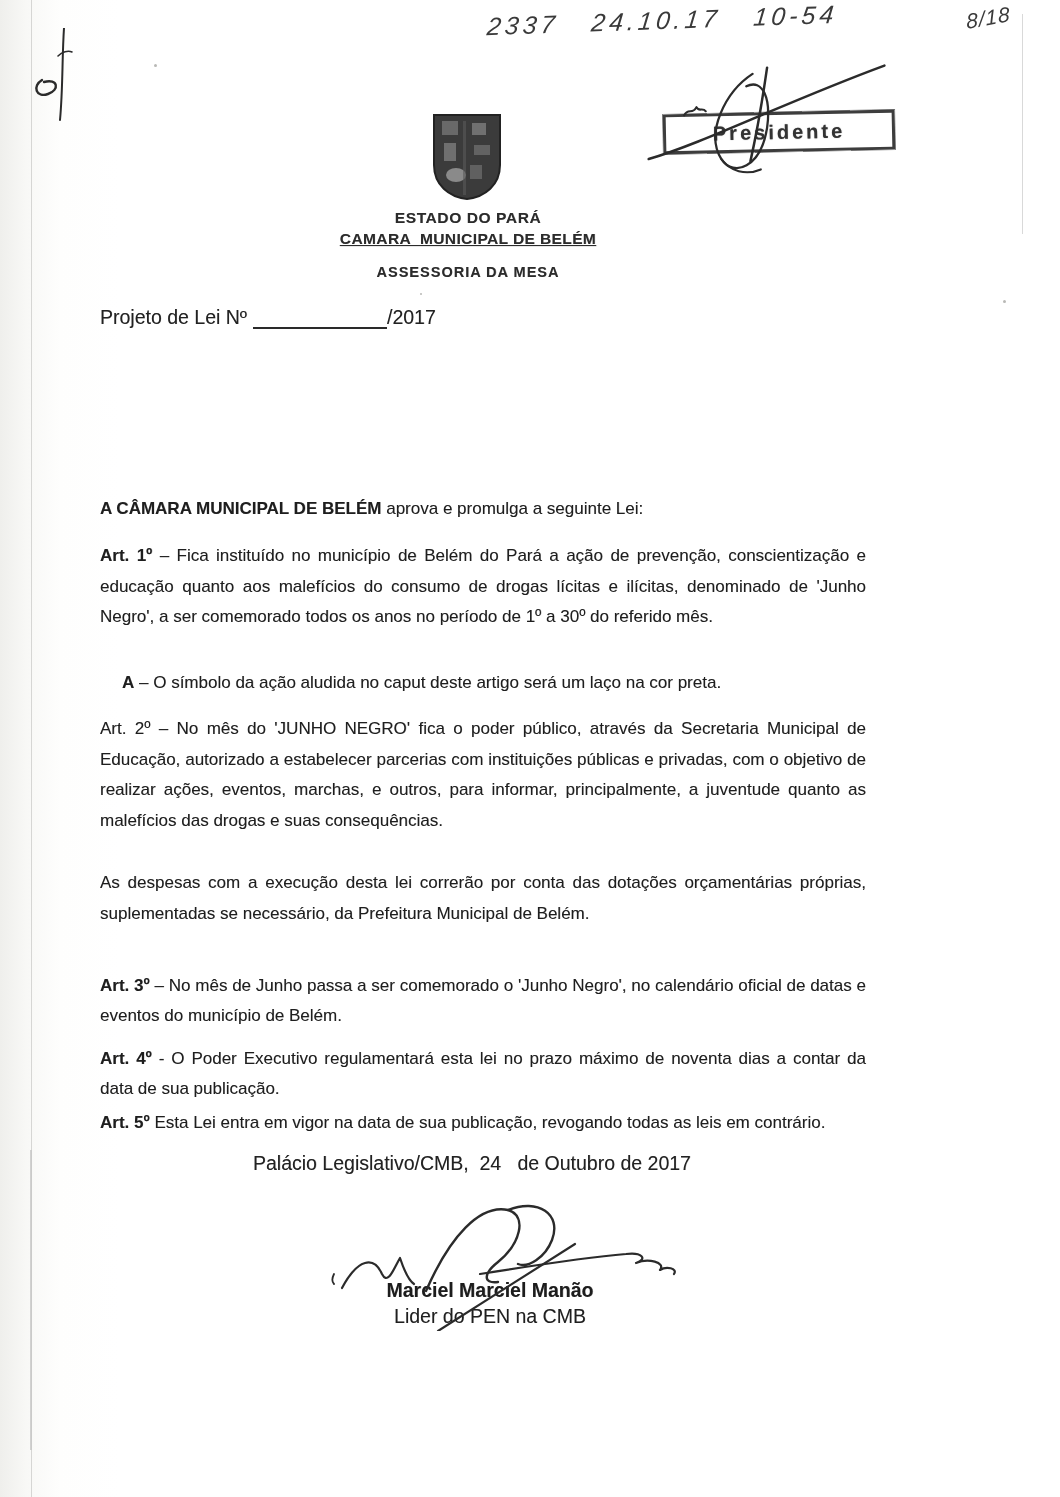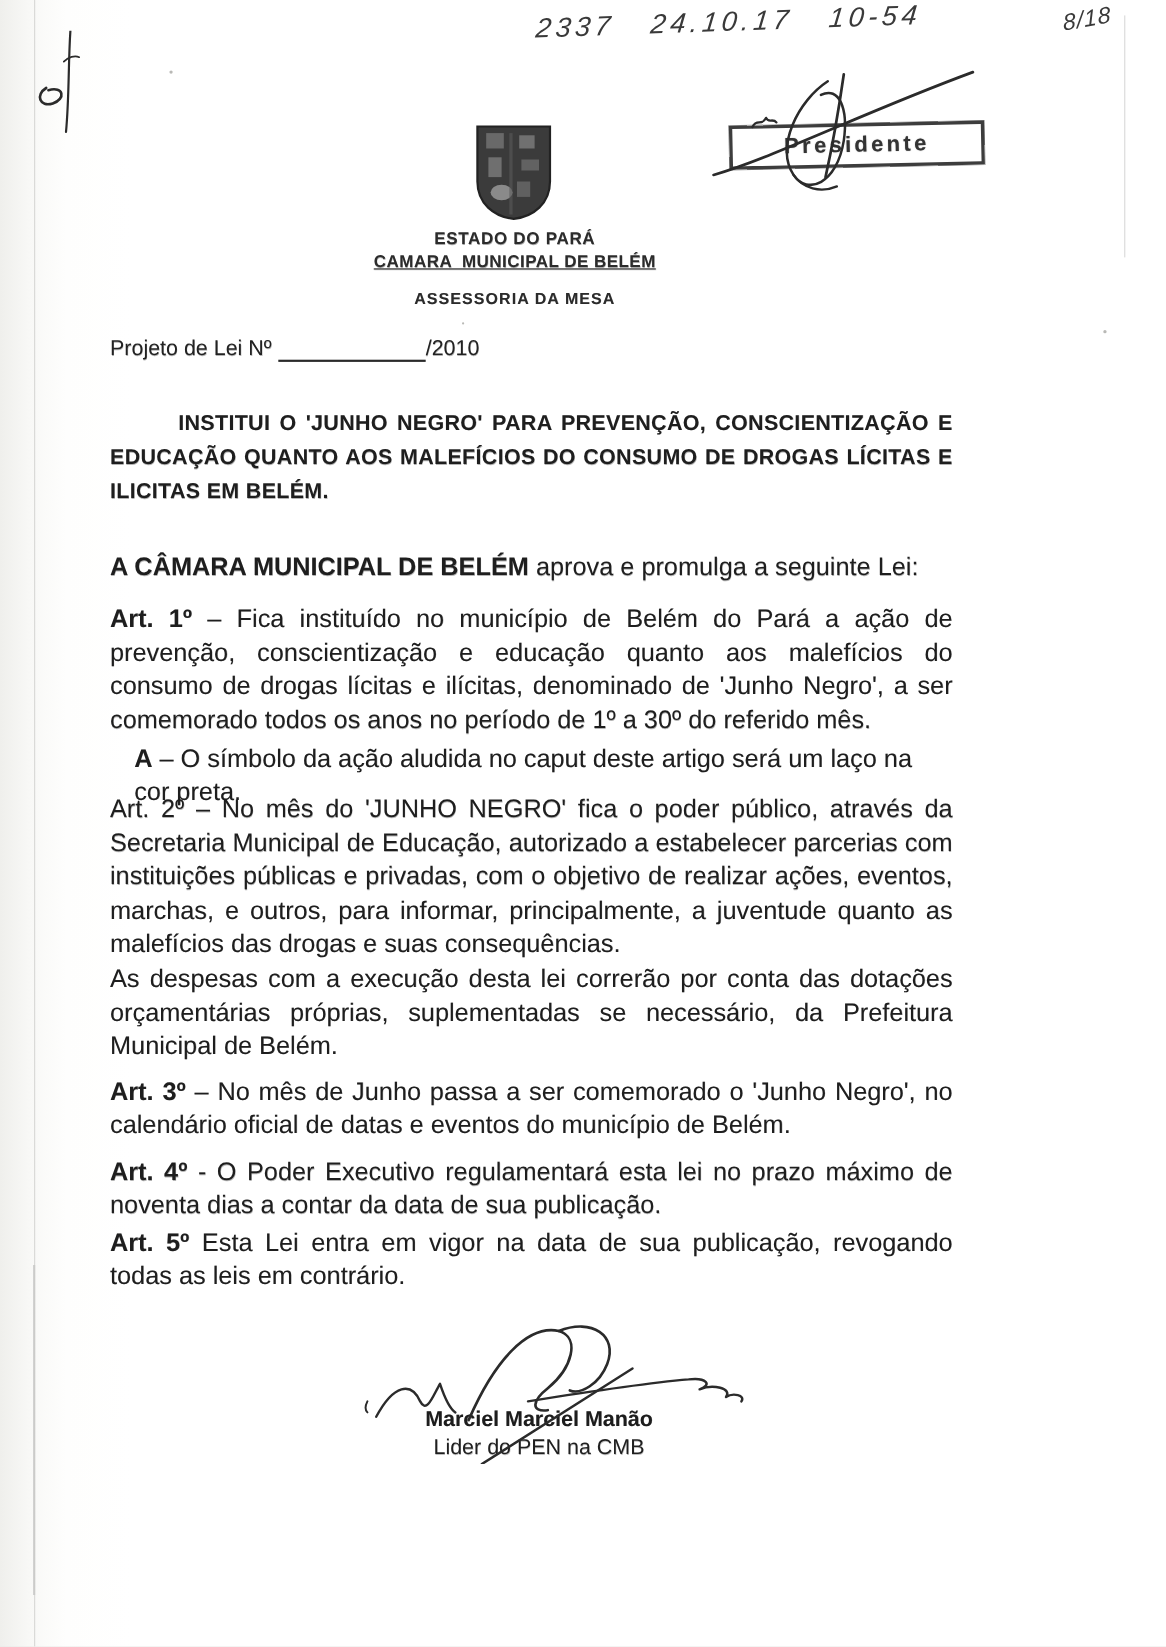--- a/index.html
+++ b/index.html
@@ -45,21 +45,21 @@
   .header-block .h2{font-size:15.5px;letter-spacing:.4px;margin-top:3px;white-space:pre;text-decoration:underline;}
   .header-block .h3{font-size:14.5px;letter-spacing:1px;margin-top:16px;white-space:pre;}
 
   .doc-number{position:absolute;left:100px;top:306px;font-size:19.5px;color:#222;
     text-shadow:0.3px 0.3px .4px rgba(40,40,40,.35);}
   .blank-line{display:inline-block;width:134px;border-bottom:2px solid #2a2a2a;height:18px;
     vertical-align:bottom;margin-left:6px;}
 
   .para{
     position:absolute;left:100px;width:766px;
-    font-size:23px;line-height:30px;text-align:justify;color:#1e1e1e;
+    font-size:17px;line-height:30px;text-align:justify;color:#1e1e1e;
     text-shadow:0.3px 0.3px .45px rgba(40,40,40,.35);
   }
   .doc-title{top:350px;font-weight:bold;font-size:19.5px;line-height:31px;
     letter-spacing:.3px;text-indent:62px;}
   .preamble{top:477px;}
   .b{font-weight:bold;}
   .p-art1{top:524px;line-height:30.5px;}
   .p-itemA{top:651px;padding-left:22px;width:744px;text-align:left;}
   .p-art2{top:697px;line-height:30.5px;}
   .p-desp{top:851px;line-height:30.5px;}
@@ -120,24 +120,23 @@
     <rect x="33" y="8" width="3" height="74" fill="#5a5a5a" opacity=".6"></rect>
   </svg>
 
   <div class="header-block">
     <div class="h1">ESTADO DO PARÁ</div>
     <div class="h2">CAMARA  MUNICIPAL DE BELÉM</div>
     <div class="h3">ASSESSORIA DA MESA</div>
   </div>
 
   <div class="doc-number">
-    <span>Projeto de Lei Nº</span><span class="blank-line"></span><span>/2010</span>
+    <span>Projeto de Lei Nº</span><span class="blank-line"></span><span>/2017</span>
   </div>
 
-  <p class="para doc-title">INSTITUI O 'JUNHO NEGRO' PARA PREVENÇÃO, CONSCIENTIZAÇÃO E EDUCAÇÃO QUANTO AOS MALEFÍCIOS DO CONSUMO DE DROGAS LÍCITAS E ILICITAS EM BELÉM.</p>
 
   <p class="para preamble">
     <span class="b">A CÂMARA MUNICIPAL DE BELÉM</span><span> aprova e promulga a seguinte Lei:</span>
   </p>
 
   <p class="para p-art1">
     <span class="b">Art. 1º</span><span> – </span><span>Fica instituído no município de Belém do Pará a ação de prevenção, conscientização e educação quanto aos malefícios do consumo de drogas lícitas e ilícitas, denominado de 'Junho Negro', a ser comemorado todos os anos no período de 1º a 30º do referido mês.</span>
   </p>
 
   <p class="para p-itemA">
@@ -157,20 +156,21 @@
   </p>
 
   <p class="para p-art4">
     <span class="b">Art. 4º</span><span> - </span><span>O Poder Executivo regulamentará esta lei no prazo máximo de noventa dias a contar da data de sua publicação.</span>
   </p>
 
   <p class="para p-art5">
     <span class="b">Art. 5º</span><span> </span><span>Esta Lei entra em vigor na data de sua publicação, revogando todas as leis em contrário.</span>
   </p>
 
+  <div class="dateline">Palácio Legislativo/CMB,  24   de Outubro de 2017</div>
 
   <div class="sig-name">Marciel Marciel Manão</div>
   <div class="sig-role">Lider do PEN na CMB</div>
 
   <svg class="sig" style="left:330px;top:1196px;" width="360" height="135" viewBox="0 0 360 135">
     <path d="M 12 92 C 28 62, 44 60, 52 78 C 58 90, 64 72, 70 62 C 74 74, 78 84, 84 88" stroke-width="2.2"></path>
     <path d="M 96 95 C 120 40, 150 8, 178 14 C 198 20, 190 48, 168 66 C 154 77, 152 88, 168 86" stroke-width="2.4"></path>
     <path d="M 178 14 C 208 2, 232 18, 222 44 C 215 62, 198 72, 188 68" stroke-width="2.4"></path>
     <path d="M 150 78 C 200 70, 250 62, 296 58 C 312 56, 318 63, 306 67 C 318 62, 336 66, 330 74 C 336 70, 348 72, 344 78" stroke-width="2.2"></path>
     <path d="M 108 135 L 245 48" stroke-width="2.2"></path>

